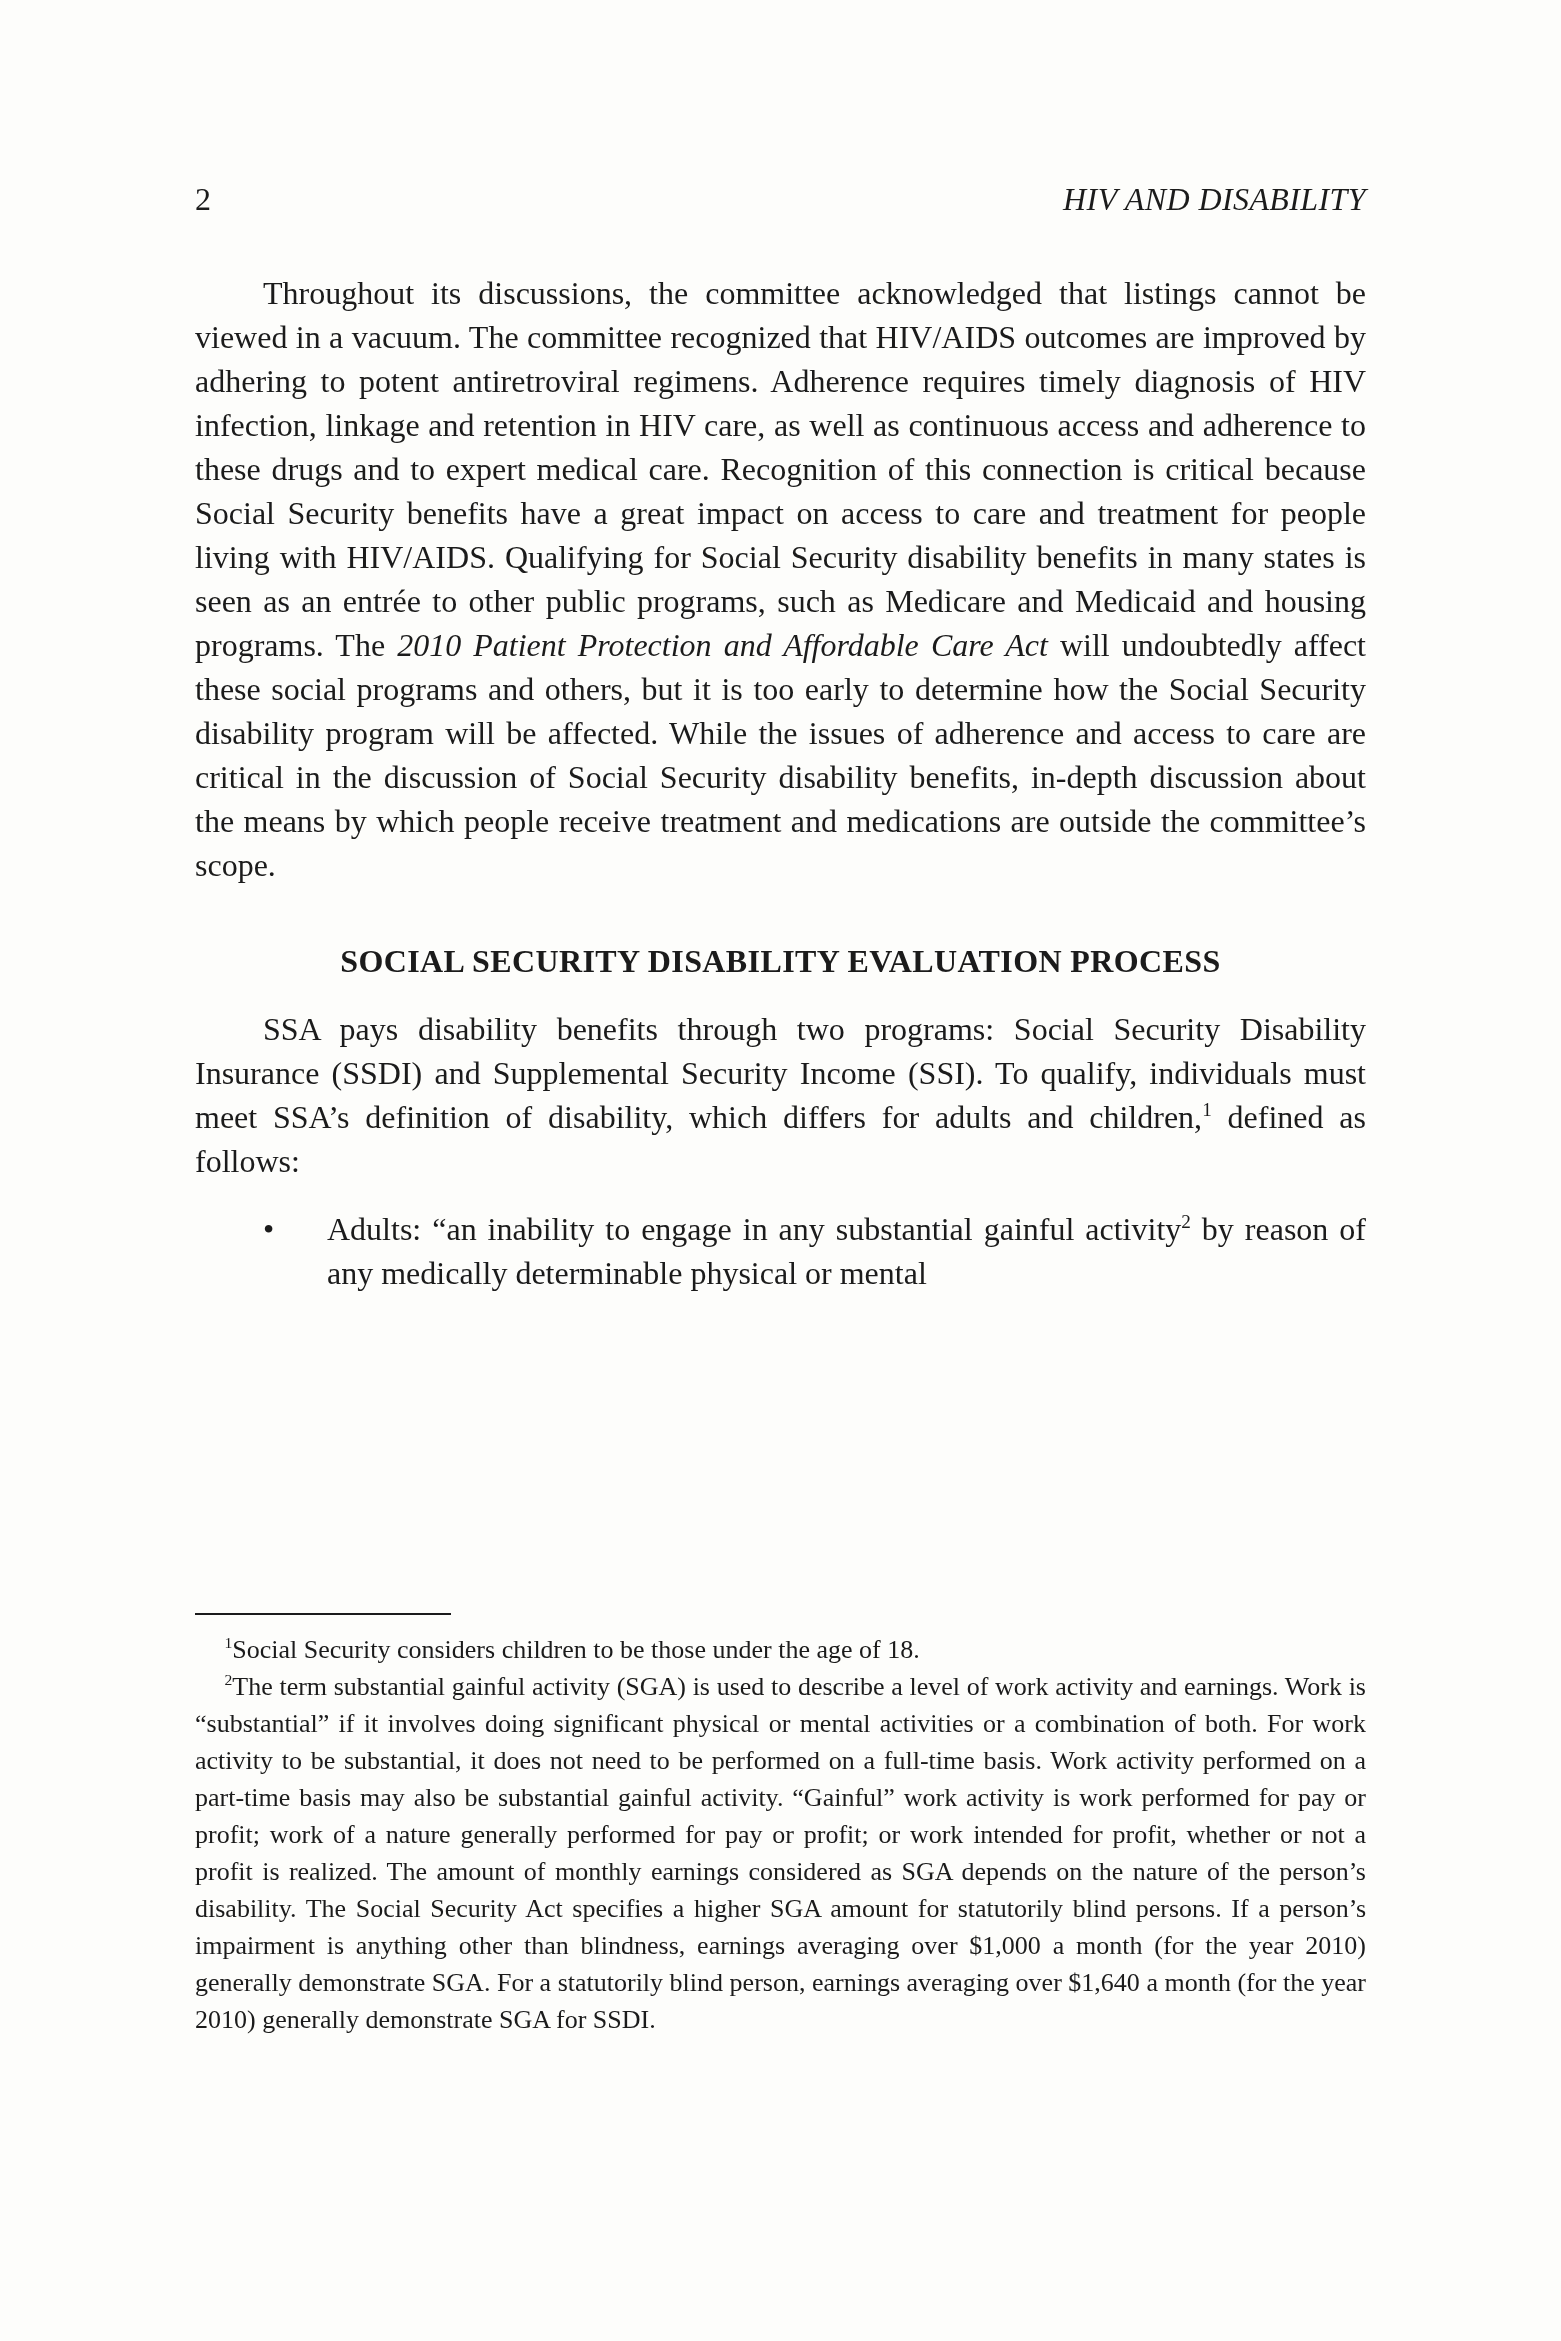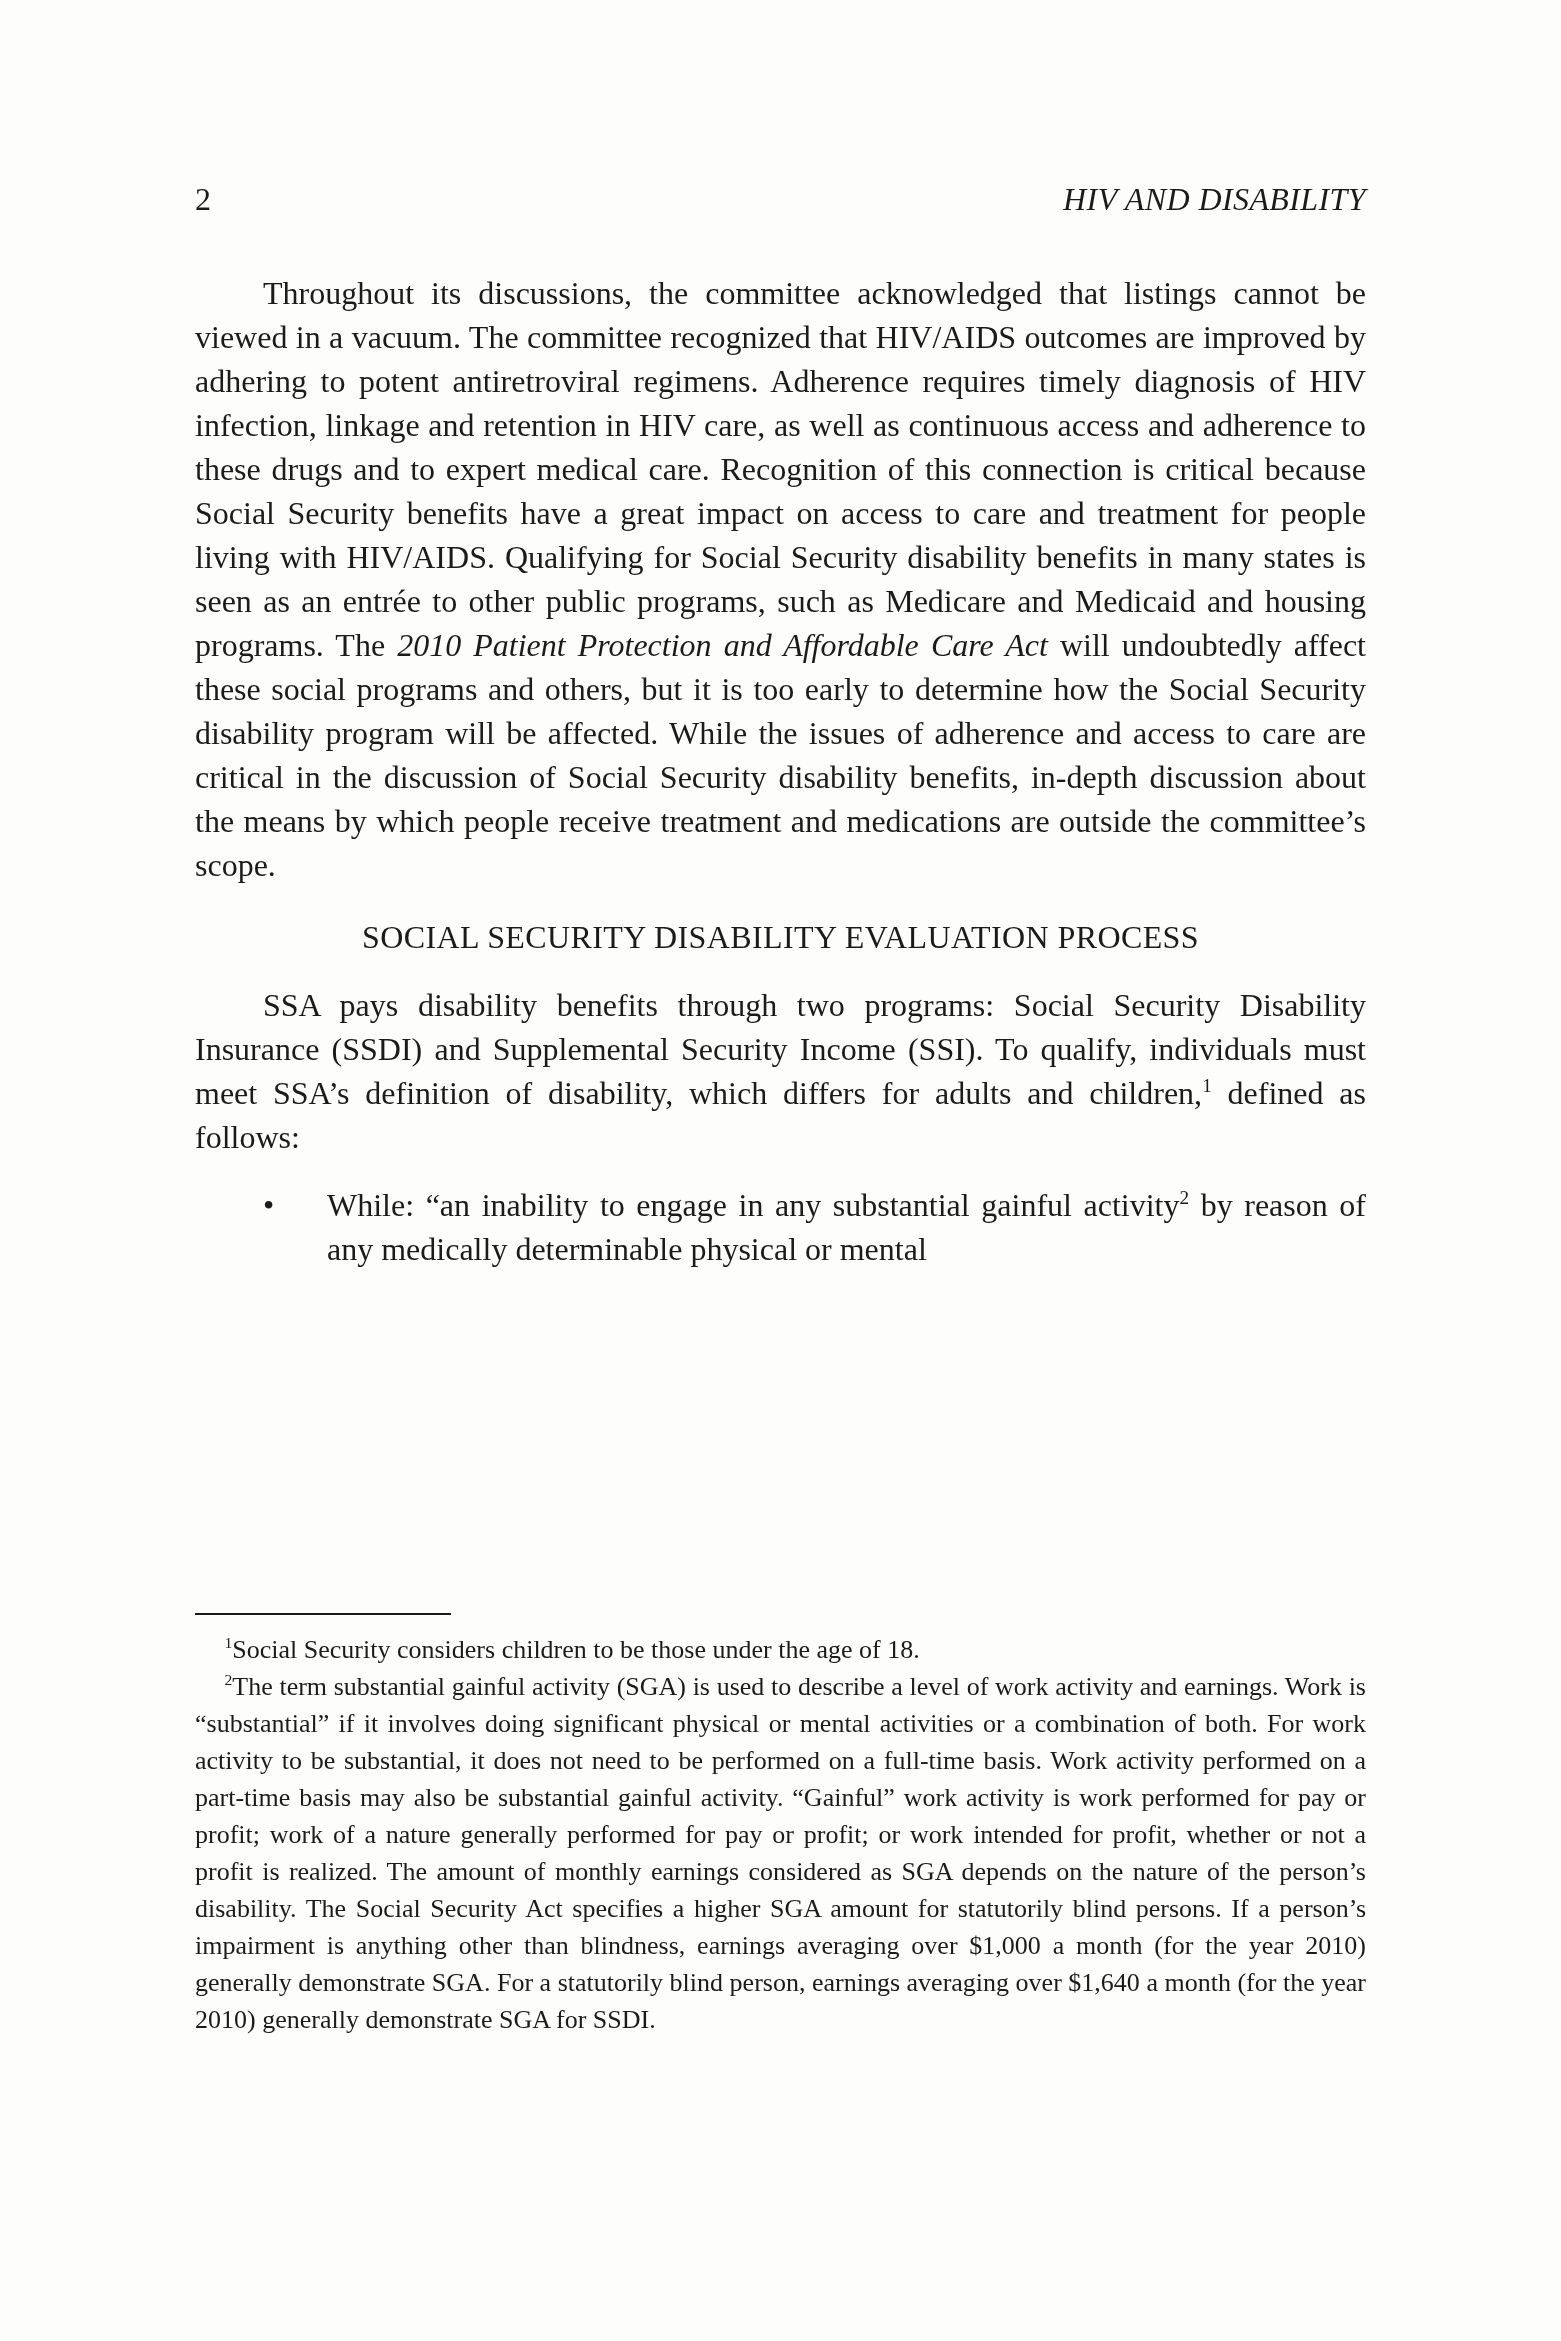--- a/index.html
+++ b/index.html
@@ -43,24 +43,24 @@
   .page-body p {
     text-align: justify;
     hyphens: auto;
     -webkit-hyphens: auto;
   }
   p.indent { text-indent: 68px; }
 
   .section-heading {
     font-size: 32px;
     line-height: 44px;
-    font-weight: normal;
+    font-weight: bold;
     text-align: center;
     letter-spacing: 0.4px;
-    margin-top: 28px;
+    margin-top: 52px;
     margin-bottom: 24px;
   }
 
   sup.fnref {
     font-size: 0.6em;
     line-height: 0;
     vertical-align: super;
   }
 
   
@@ -114,21 +114,21 @@
 
 
     <p class="indent"><span>Throughout its discussions, the committee acknowledged that listings cannot be viewed in a vacuum. The committee recognized that HIV/AIDS outcomes are improved by adhering to potent antiretroviral regimens. Adherence requires timely diagnosis of HIV infection, linkage and retention in HIV care, as well as continuous access and adherence to these drugs and to expert medical care. Recognition of this connection is critical because Social Security benefits have a great impact on access to care and treatment for people living with HIV/AIDS. Qualifying for Social Security disability benefits in many states is seen as an entrée to other public programs, such as Medicare and Medicaid and housing programs. The </span><em>2010 Patient Protection and Affordable Care Act</em><span> will undoubtedly affect these social programs and others, but it is too early to determine how the Social Security disability program will be affected. While the issues of adherence and access to care are critical in the discussion of Social Security disability benefits, in-depth discussion about the means by which people receive treatment and medications are outside the committee’s scope.</span></p>
 
     <h2 class="section-heading">SOCIAL SECURITY DISABILITY EVALUATION PROCESS</h2>
 
     <p class="indent"><span>SSA pays disability benefits through two programs: Social Security Disability Insurance (SSDI) and Supplemental Security Income (SSI). To qualify, individuals must meet SSA’s definition of disability, which differs for adults and children,</span><sup class="fnref">1</sup><span> defined as follows:</span></p>
 
     <ul class="bullet-list">
       <li>
-        <span class="bullet-marker">•</span><span>While: “an inability to engage in any substantial gainful activity</span><sup class="fnref">2</sup><span> by reason of any medically determinable physical or mental</span>
+        <span class="bullet-marker">•</span><span>Adults: “an inability to engage in any substantial gainful activity</span><sup class="fnref">2</sup><span> by reason of any medically determinable physical or mental</span>
       </li>
     </ul>
 
   </main>
 
   <footer class="footnotes">
     <div class="fn-rule"></div>
     <p><sup class="fnref">1</sup><span>Social Security considers children to be those under the age of 18.</span></p>
     <p><sup class="fnref">2</sup><span>The term substantial gainful activity (SGA) is used to describe a level of work activity and earnings. Work is “substantial” if it involves doing significant physical or mental activities or a combination of both. For work activity to be substantial, it does not need to be performed on a full-time basis. Work activity performed on a part-time basis may also be substantial gainful activity. “Gainful” work activity is work performed for pay or profit; work of a nature generally performed for pay or profit; or work intended for profit, whether or not a profit is realized. The amount of monthly earnings considered as SGA depends on the nature of the person’s disability. The Social Security Act specifies a higher SGA amount for statutorily blind persons. If a person’s impairment is anything other than blindness, earnings averaging over $1,000 a month (for the year 2010) generally demonstrate SGA. For a statutorily blind person, earnings averaging over $1,640 a month (for the year 2010) generally demonstrate SGA for SSDI.</span></p>
   </footer>

